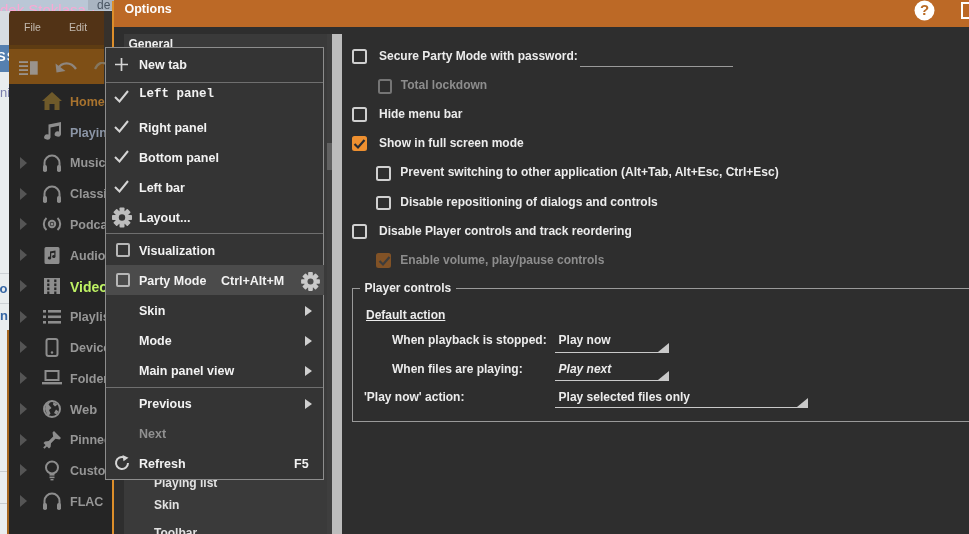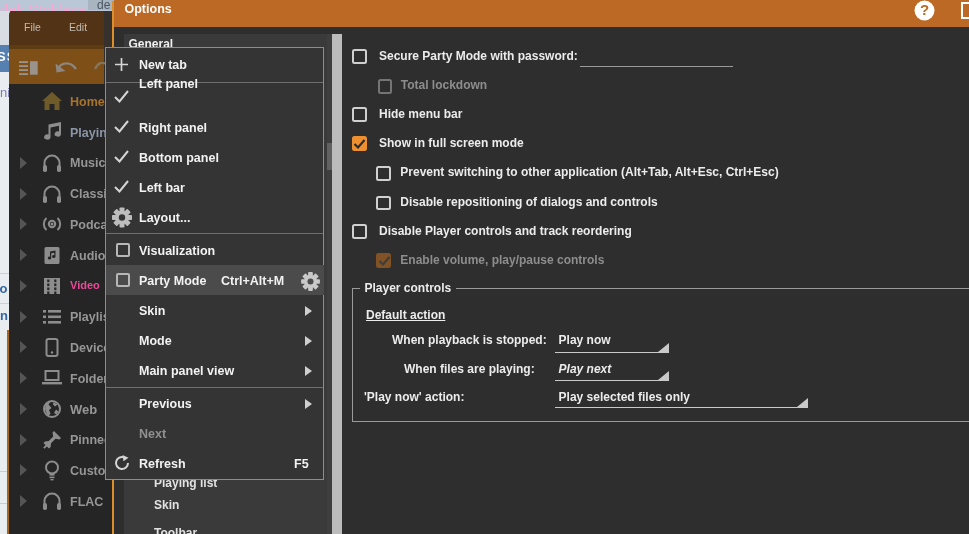--- a/index.html
+++ b/index.html
@@ -170,21 +170,21 @@
         <rect x="17" y="419" width="4" height="7" rx="1.8"></rect>
       </g>
 </svg>
 
 <div class="abs txt" style="left:70px;top:95px;width:43px;overflow:hidden;font-size:12.5px;font-weight:bold;color:#a8732e;">Home</div>
 <div class="abs txt" style="left:70px;top:126px;width:43px;overflow:hidden;font-size:12.5px;font-weight:bold;color:#8b95a6;">Playing</div>
 <div class="abs txt" style="left:70px;top:156px;width:43px;overflow:hidden;font-size:12.5px;font-weight:bold;color:#969696;">Music</div>
 <div class="abs txt" style="left:70px;top:187px;width:43px;overflow:hidden;font-size:12.5px;font-weight:bold;color:#969696;">Classical ...</div>
 <div class="abs txt" style="left:70px;top:218px;width:43px;overflow:hidden;font-size:12.5px;font-weight:bold;color:#969696;">Podcasts</div>
 <div class="abs txt" style="left:70px;top:249px;width:43px;overflow:hidden;font-size:12.5px;font-weight:bold;color:#969696;">Audiobo</div>
-<div class="abs txt" style="left:70px;top:279px;width:43px;overflow:hidden;font-size:11px;font-weight:bold;color:#ec4899;">Video</div>
+<div class="abs txt" style="left:70px;top:279px;width:43px;overflow:hidden;font-size:14px;font-weight:bold;color:#bef264;">Video</div>
 <div class="abs txt" style="left:70px;top:310px;width:43px;overflow:hidden;font-size:12.5px;font-weight:bold;color:#969696;">Playlists</div>
 <div class="abs txt" style="left:70px;top:341px;width:43px;overflow:hidden;font-size:12.5px;font-weight:bold;color:#969696;">Devices</div>
 <div class="abs txt" style="left:70px;top:372px;width:43px;overflow:hidden;font-size:12.5px;font-weight:bold;color:#969696;">Folders</div>
 <div class="abs txt" style="left:70px;top:402px;width:43px;overflow:hidden;font-size:13px;font-weight:bold;color:#969696;">Web</div>
 <div class="abs txt" style="left:70px;top:433px;width:43px;overflow:hidden;font-size:12.5px;font-weight:bold;color:#969696;">Pinned</div>
 <div class="abs txt" style="left:70px;top:464px;width:43px;overflow:hidden;font-size:12.5px;font-weight:bold;color:#969696;">Custom ...</div>
 <div class="abs txt" style="left:70px;top:495px;width:43px;overflow:hidden;font-size:12.5px;font-weight:bold;color:#969696;">FLAC</div>
 </div>
 
 <div class="abs" style="left:112.4px;top:1px;width:2px;height:533px;background:#dd8e2a;"></div>
@@ -258,21 +258,21 @@
 <div class="lbl" style="left:364.5px;top:281px;">Player controls</div>
 
 <div class="lbl" style="left:366px;top:308px;text-decoration:underline;">Default action</div>
 <div class="lbl" style="left:392px;top:333.4px;">When playback is stopped:</div>
 <div class="lbl" style="left:558.6px;top:333.4px;">Play now</div>
 <div class="abs" style="left:555px;top:351.6px;width:113.5px;height:1.3px;background:#c9c9c9;"></div>
 <svg class="abs" style="left:657.5px;top:342.6px;" width="11" height="9" viewBox="0 0 11 9">
       <path d="M11 0 L11 9 L0 9 Z" fill="#c9c9c9"></path>
     </svg>
 
-<div class="lbl" style="left:392px;top:361.9px;margin-left:12px;">When files are playing:</div>
+<div class="lbl" style="left:392px;top:361.9px;">When files are playing:</div>
 <div class="lbl" style="left:558.6px;top:361.9px;font-style:italic;">Play next</div>
 <div class="abs" style="left:555px;top:380.2px;width:113.5px;height:1.3px;background:#c9c9c9;"></div>
 <svg class="abs" style="left:657.5px;top:371.2px;" width="11" height="9" viewBox="0 0 11 9">
       <path d="M11 0 L11 9 L0 9 Z" fill="#c9c9c9"></path>
     </svg>
 
 <div class="lbl" style="left:364px;top:389.9px;">'Play now' action:</div>
 <div class="lbl" style="left:558.6px;top:389.9px;">Play selected files only</div>
 <div class="abs" style="left:555px;top:407.2px;width:253px;height:1.3px;background:#c9c9c9;"></div>
 <svg class="abs" style="left:797px;top:398.2px;" width="11" height="9" viewBox="0 0 11 9">
@@ -298,21 +298,21 @@
 <div class="sep" style="top:81.5px;"></div>
 
 <svg class="abs" style="left:113px;top:84px;" width="17" height="120" viewBox="0 0 17 120">
   <g fill="none" stroke="#d5d5d5" stroke-width="2">
     <path d="M2 13 L6.5 17.5 L15 7"></path>
     <path d="M2 43 L6.5 47.5 L15 37"></path>
     <path d="M2 73 L6.5 77.5 L15 67"></path>
     <path d="M2 103 L6.5 107.5 L15 97"></path>
   </g>
 </svg>
-<div class="mi" style="top:77px;">Left panel</div>
+<div class="mi" style="top:87px;font-family:Liberation Mono, monospace;">Left panel</div>
 <div class="mi" style="top:120.5px;">Right panel</div>
 <div class="mi" style="top:150.5px;">Bottom panel</div>
 <div class="mi" style="top:180.5px;">Left bar</div>
 
 <svg class="abs" style="left:112px;top:206.5px;" width="20" height="21" viewBox="0 0 20 21">
       <g fill="#bdbdbd">
         <rect x="7.50" y="0.50" width="5.00" height="10.00" rx="0.8" transform="rotate(0 10 10.5)"></rect>
         <rect x="7.50" y="0.50" width="5.00" height="10.00" rx="0.8" transform="rotate(45 10 10.5)"></rect>
         <rect x="7.50" y="0.50" width="5.00" height="10.00" rx="0.8" transform="rotate(90 10 10.5)"></rect>
         <rect x="7.50" y="0.50" width="5.00" height="10.00" rx="0.8" transform="rotate(135 10 10.5)"></rect>

